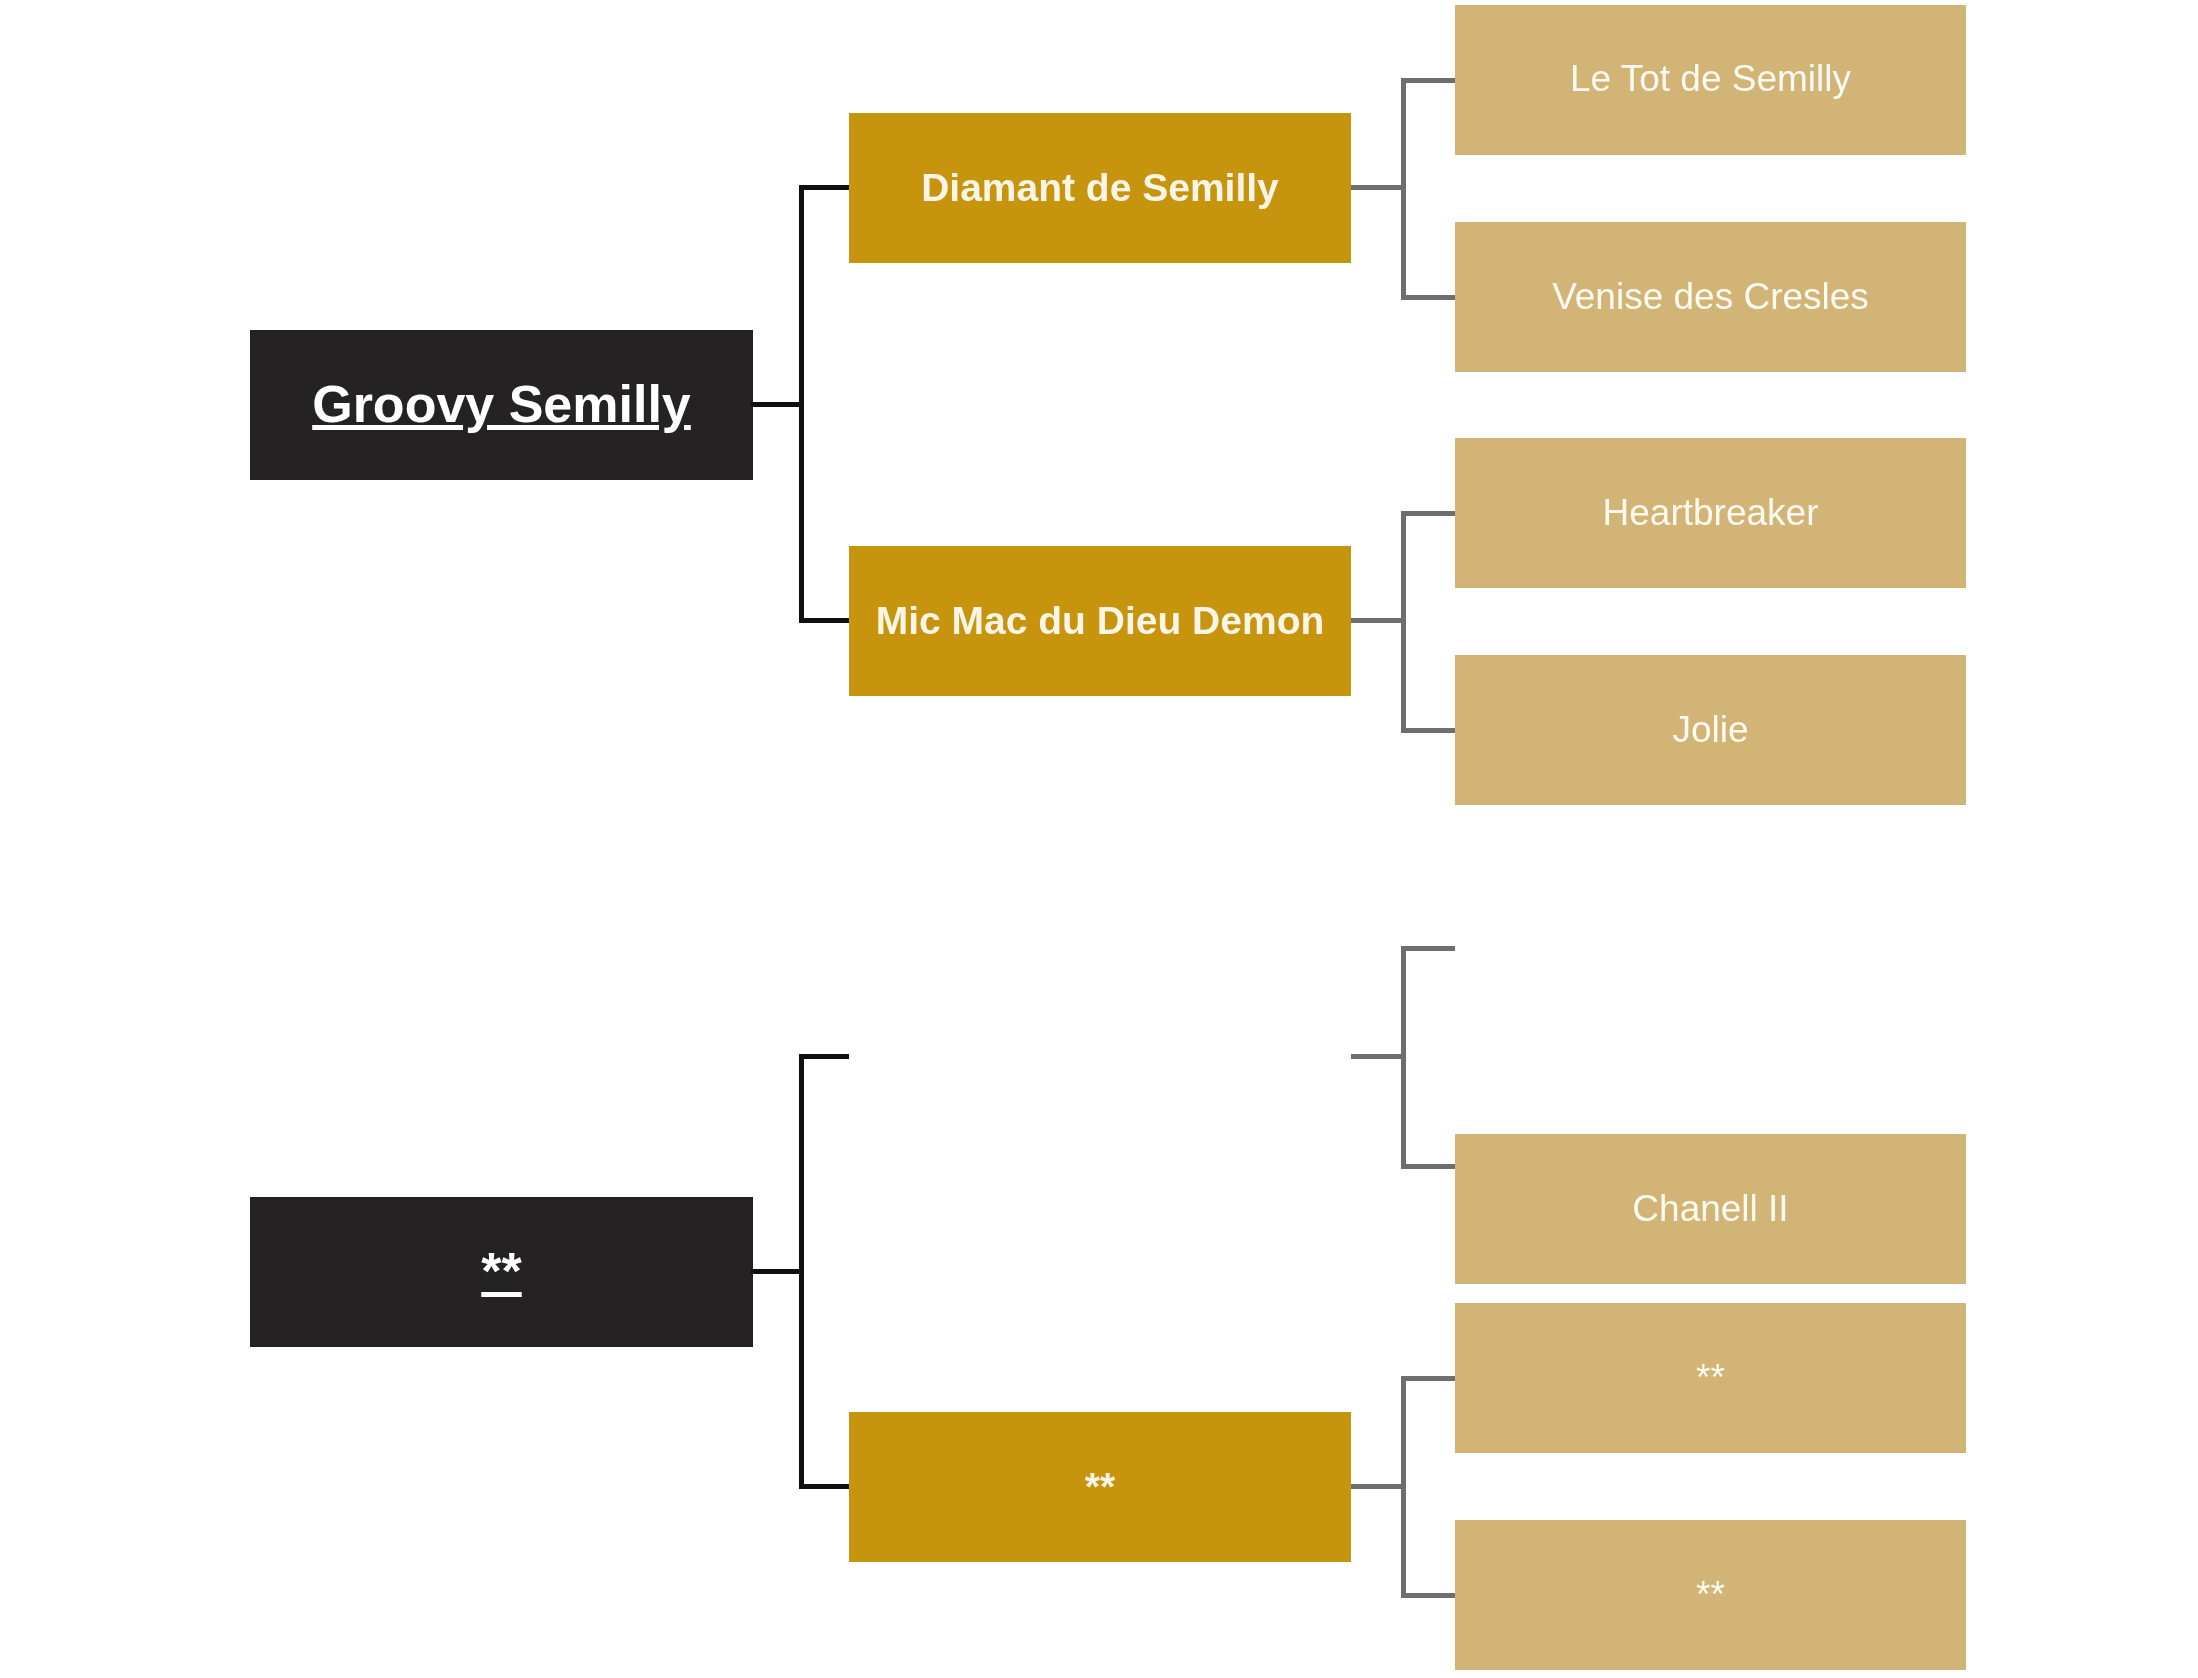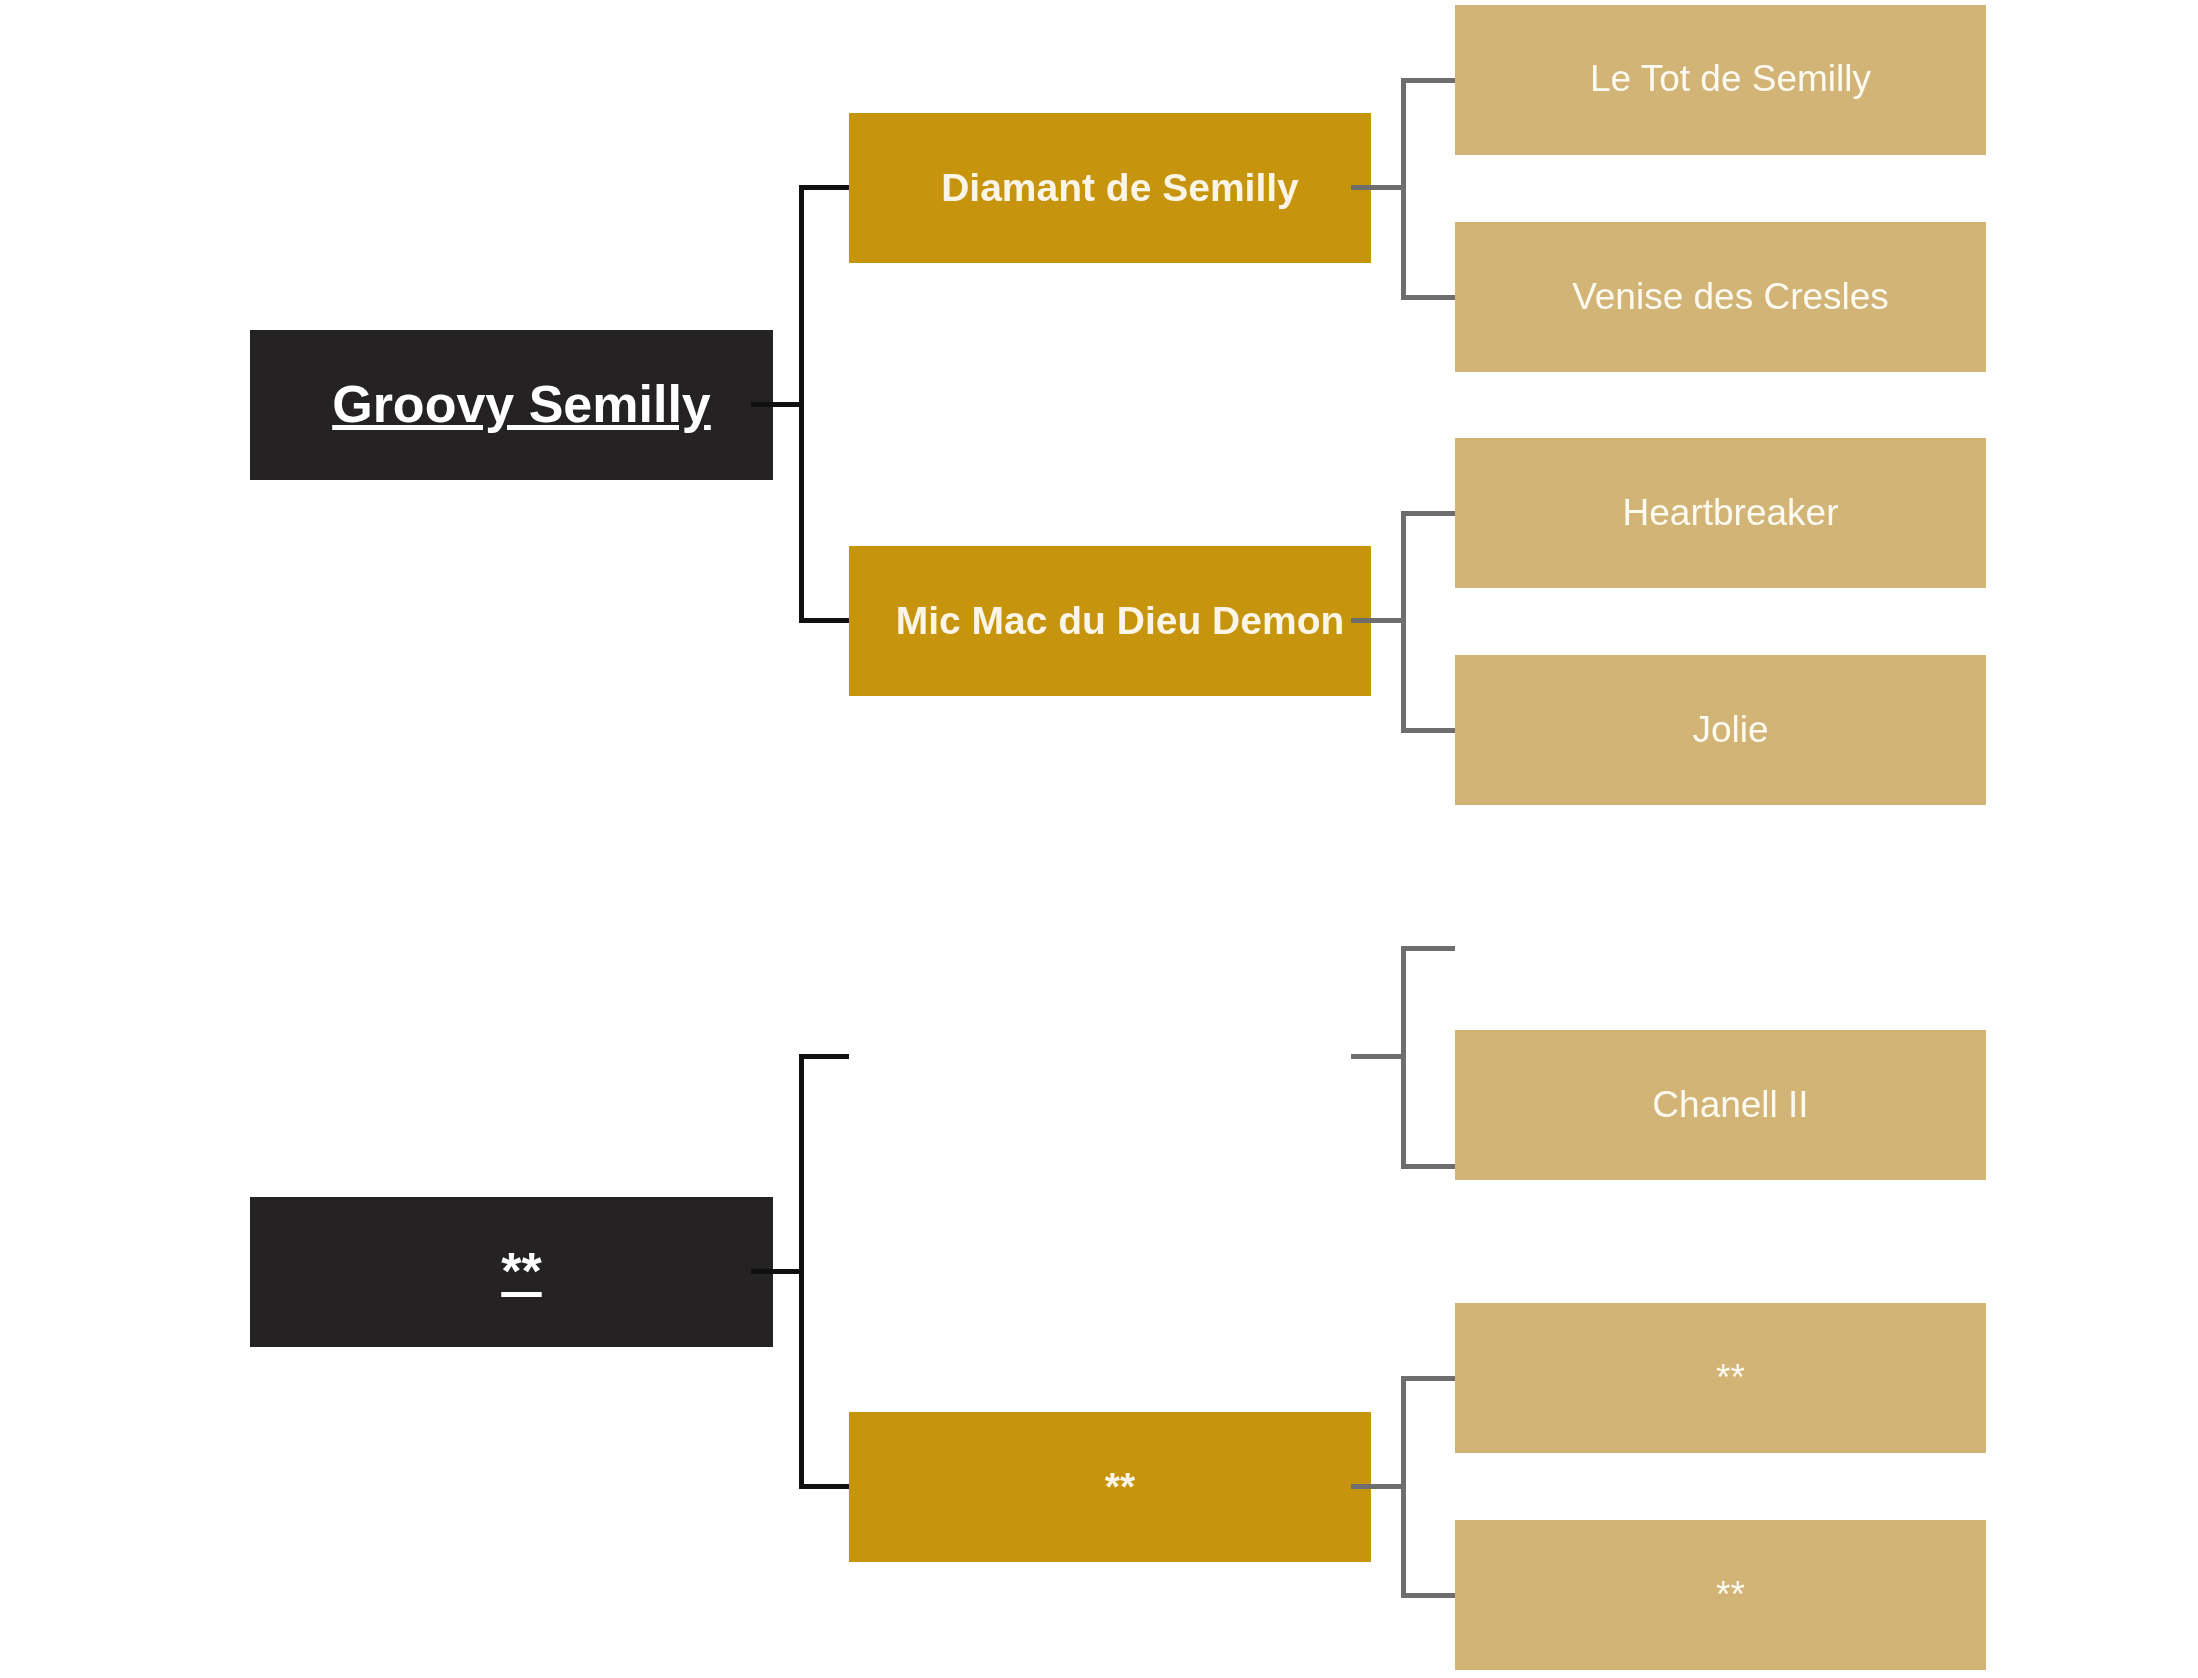--- a/index.html
+++ b/index.html
@@ -13,21 +13,20 @@
   }
   .node {
     position: absolute;
     display: flex;
     align-items: center;
     justify-content: center;
     text-align: center;
     height: 150px;
     line-height: 1.1;
     white-space: nowrap;
-    padding-left: 20px;
   }
   .col1 { left: 250px;  width: 503px; }
   .col2 { left: 849px;  width: 502px; }
   .col3 { left: 1455px; width: 511px; }
   .tier-root {
     background: var(--root-box, #242222);
     color: var(--root-text, #ffffff);
     font-weight: 700;
     font-size: 52px;
     text-decoration: underline;
@@ -69,21 +68,21 @@
   <div class="seg seg-gray" style="left:1351px;top:185px;width:54px;height:4.5px"></div>
   <div class="seg seg-gray" style="left:1401px;top:78px;width:4.5px;height:221px"></div>
   <div class="seg seg-gray" style="left:1401px;top:78px;width:54px;height:4.5px"></div>
   <div class="seg seg-gray" style="left:1401px;top:295px;width:54px;height:4.5px"></div>
 
   <div class="seg seg-gray" style="left:1351px;top:618px;width:54px;height:4.5px"></div>
   <div class="seg seg-gray" style="left:1401px;top:511px;width:4.5px;height:221px"></div>
   <div class="seg seg-gray" style="left:1401px;top:511px;width:54px;height:4.5px"></div>
   <div class="seg seg-gray" style="left:1401px;top:728px;width:54px;height:4.5px"></div>
 
-  <div class="node col3 tier-grandparent" style="top:1030px">Chanell II</div>
+  <div class="node col3 tier-grandparent" style="top:1134px">Chanell II</div>
   <div class="node col1 tier-root" style="top:1197px">**</div>
   <div class="node col3 tier-grandparent" style="top:1303px">**</div>
   <div class="node col2 tier-parent" style="top:1412px">**</div>
   <div class="node col3 tier-grandparent" style="top:1520px">**</div>
 
   <div class="seg seg-black" style="left:751px;top:1269px;width:53px;height:5.3px"></div>
   <div class="seg seg-black" style="left:799px;top:1054px;width:5.3px;height:435px"></div>
   <div class="seg seg-black" style="left:799px;top:1054px;width:50px;height:5.3px"></div>
   <div class="seg seg-black" style="left:799px;top:1484px;width:50px;height:5.3px"></div>
 

